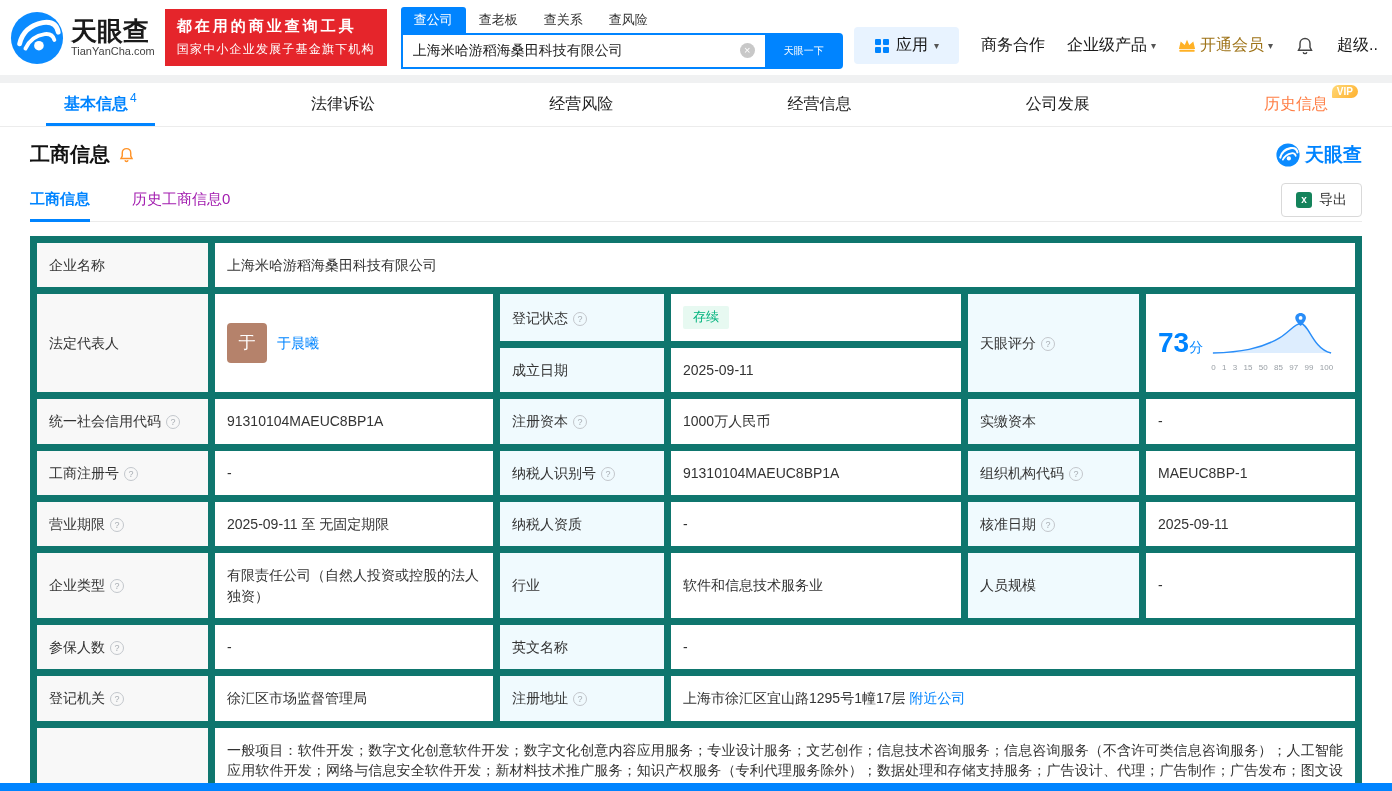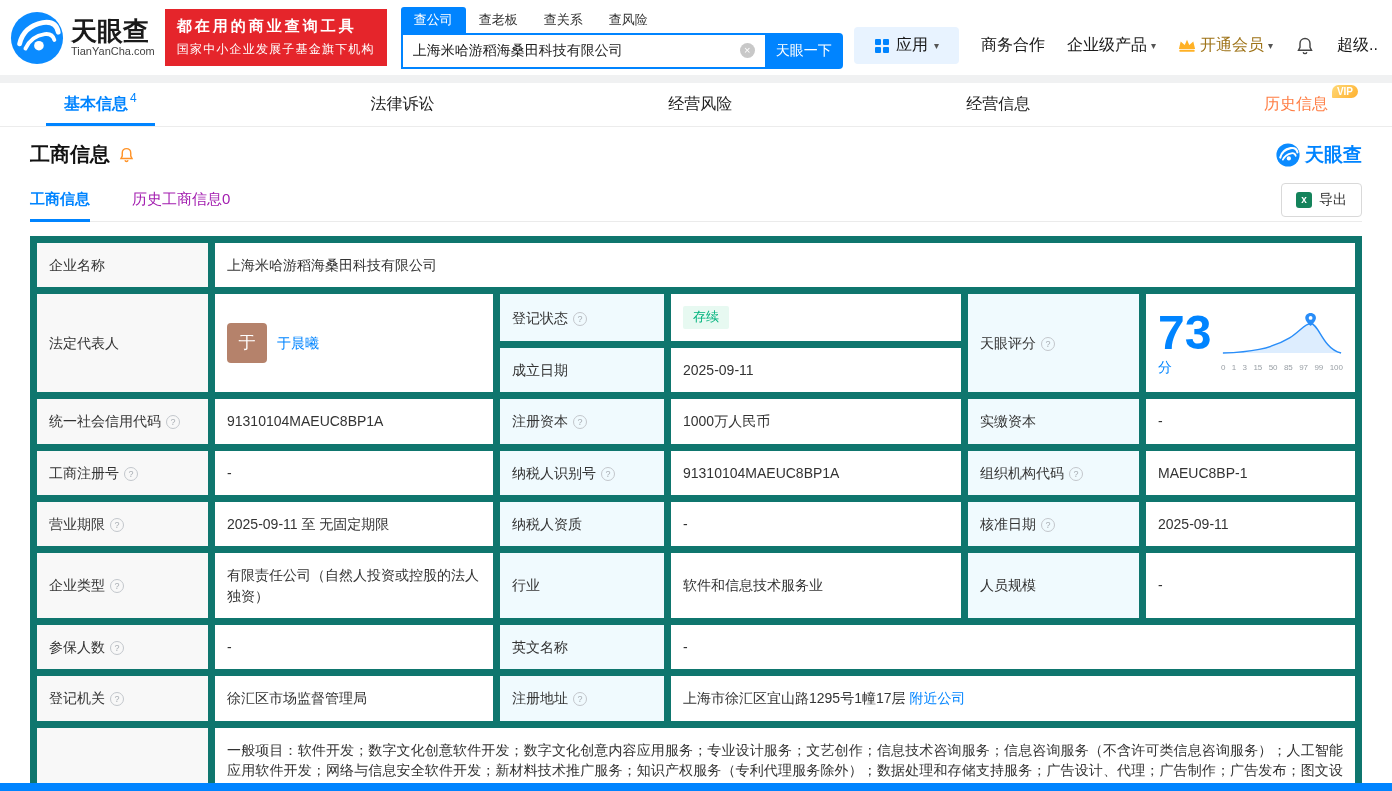--- a/index.html
+++ b/index.html
@@ -16,21 +16,21 @@
   .promo .l1{font-size:15px;font-weight:700;letter-spacing:3px;}
   .promo .l2{font-size:12px;letter-spacing:1.2px;margin-top:5px;}
   .search-block{margin-left:14px;display:flex;flex-direction:column;flex:none;}
   .search-tabs{display:flex;align-items:flex-end;}
   .search-tab{font-size:13px;color:#333;padding:4px 13px;cursor:pointer;}
   .search-tab.active{background:#0084ff;color:#fff;border-radius:3px 3px 0 0;}
   .search-row{display:flex;}
   .search-input-wrap{width:364px;height:36px;border:2px solid #0084ff;border-right:none;display:flex;align-items:center;background:#fff;}
   .search-input{flex:1;border:none;outline:none;padding:0 10px;font-size:14px;color:#222;font-family:inherit;background:transparent;}
   .clear-btn{width:15px;height:15px;border-radius:50%;background:#c8c8c8;color:#fff;font-size:11px;line-height:15px;text-align:center;margin-right:10px;cursor:pointer;flex:none;}
-  .search-btn{width:78px;height:36px;background:#0084ff;color:#fff;border:none;font-size:14px;font-family:inherit;border-radius:0 4px 4px 0;cursor:pointer;}
+  .search-btn{width:78px;height:36px;background:#0084ff;color:#fff;border:none;font-size:10px;font-family:inherit;border-radius:0 4px 4px 0;cursor:pointer;}
   .header-right{margin-left:auto;display:flex;align-items:center;gap:22px;margin-top:16px;font-size:16px;flex:none;}
   .app-btn{display:flex;align-items:center;gap:6px;background:#e8f3ff;border-radius:4px;padding:8px 20px;cursor:pointer;color:#1a1a1a;}
   .caret{font-size:10px;color:#555;}
   .hlink{color:#1a1a1a;cursor:pointer;display:flex;align-items:center;gap:4px;white-space:nowrap;}
   .vip-link{color:#9e7318;}
   .bell-btn{cursor:pointer;display:flex;}
 
   .divider-band{height:8px;background:#f0f1f2;}
 
   
@@ -62,21 +62,21 @@
   .info-table{width:100%;border-collapse:collapse;table-layout:fixed;margin-top:14px;}
   .info-table td{border:7px solid #0f766e;padding:12px;font-size:14px;color:#333;vertical-align:middle;line-height:1.45;word-break:break-all;}
   .c1{background:#f8f8f8;}
   .cb{background:#f0fafe;}
   .help{display:inline-block;width:14px;height:14px;line-height:13px;text-align:center;border:1px solid #c3c7cc;border-radius:50%;color:#a8adb3;font-size:9px;margin-left:5px;vertical-align:1px;cursor:pointer;}
   .rep{display:flex;align-items:center;gap:10px;}
   .avatar{width:40px;height:40px;border-radius:4px;background:#b5826b;color:#fff;font-size:17px;display:flex;align-items:center;justify-content:center;flex:none;cursor:pointer;}
   a.link{color:#0084ff;text-decoration:none;cursor:pointer;}
   .badge-green{display:inline-block;background:#e7f9f1;color:#00b37d;font-size:13px;padding:2px 10px;border-radius:2px;}
   .score-wrap{display:flex;align-items:center;gap:8px;}
-  .score-num{font-size:48px;font-weight:700;color:#0084ff;line-height:1;}
+  .score-num{font-size:28px;font-weight:700;color:#0084ff;line-height:1;}
   .score-unit{font-size:14px;color:#0084ff;}
   .chart{width:122px;flex:none;}
   .ticks{display:flex;justify-content:space-between;font-size:8px;color:#9aa0a6;margin-top:1px;}
   .scope-text{line-height:1.9;text-align:justify;}
   .addr-link{margin-left:0;}
 
   .footer-strip{position:absolute;left:0;bottom:0;width:100%;height:8px;background:#0084ff;}
 </style>
 </head>
 <body>
@@ -158,20 +158,23 @@
     <sup class="num-badge">4</sup>
   </div>
   <div class="main-tab">
     <span>法律诉讼</span>
   </div>
   <div class="main-tab">
     <span>经营风险</span>
   </div>
   <div class="main-tab">
     <span>经营信息</span>
+  </div>
+  <div class="main-tab">
+    <span>公司发展</span>
   </div>
   <div class="main-tab t-orange">
     <span>历史信息</span>
     <i class="vip-tag">VIP</i>
   </div>
 </nav>
 
 <main class="content">
 
   <div class="section-head">

